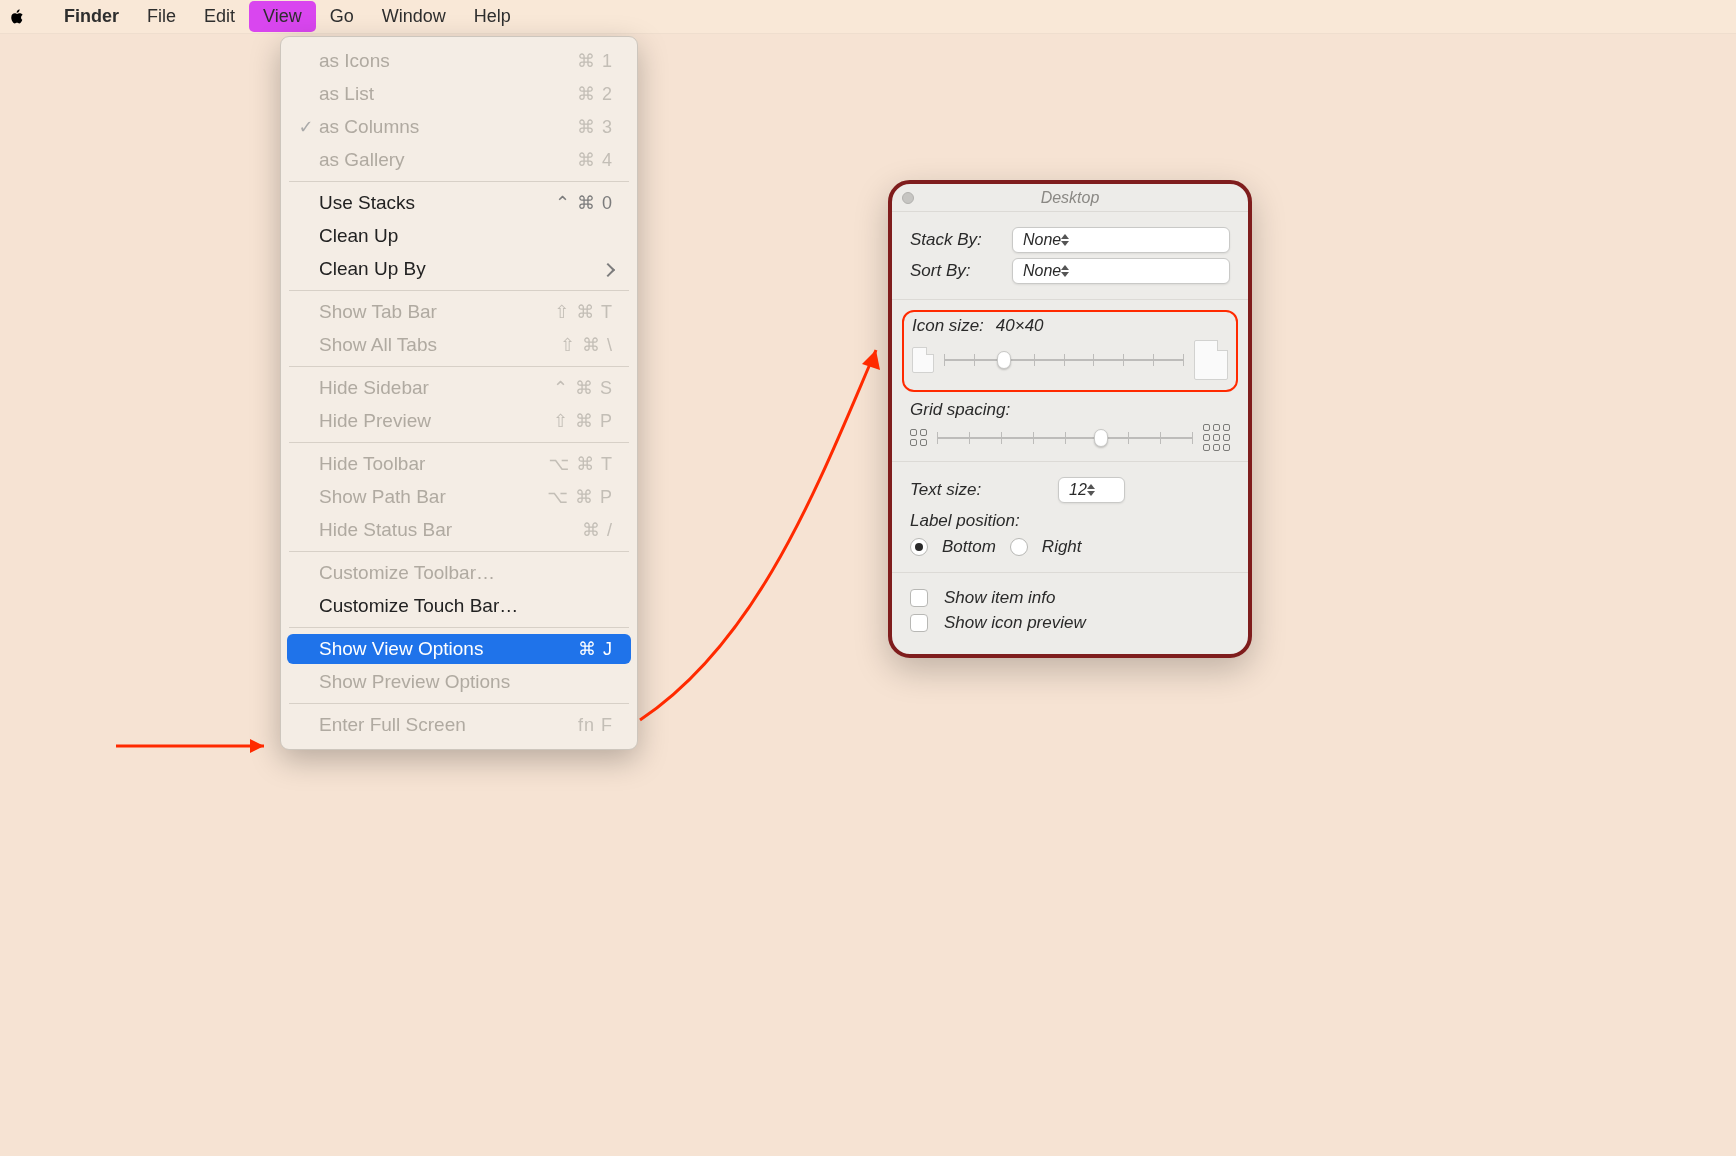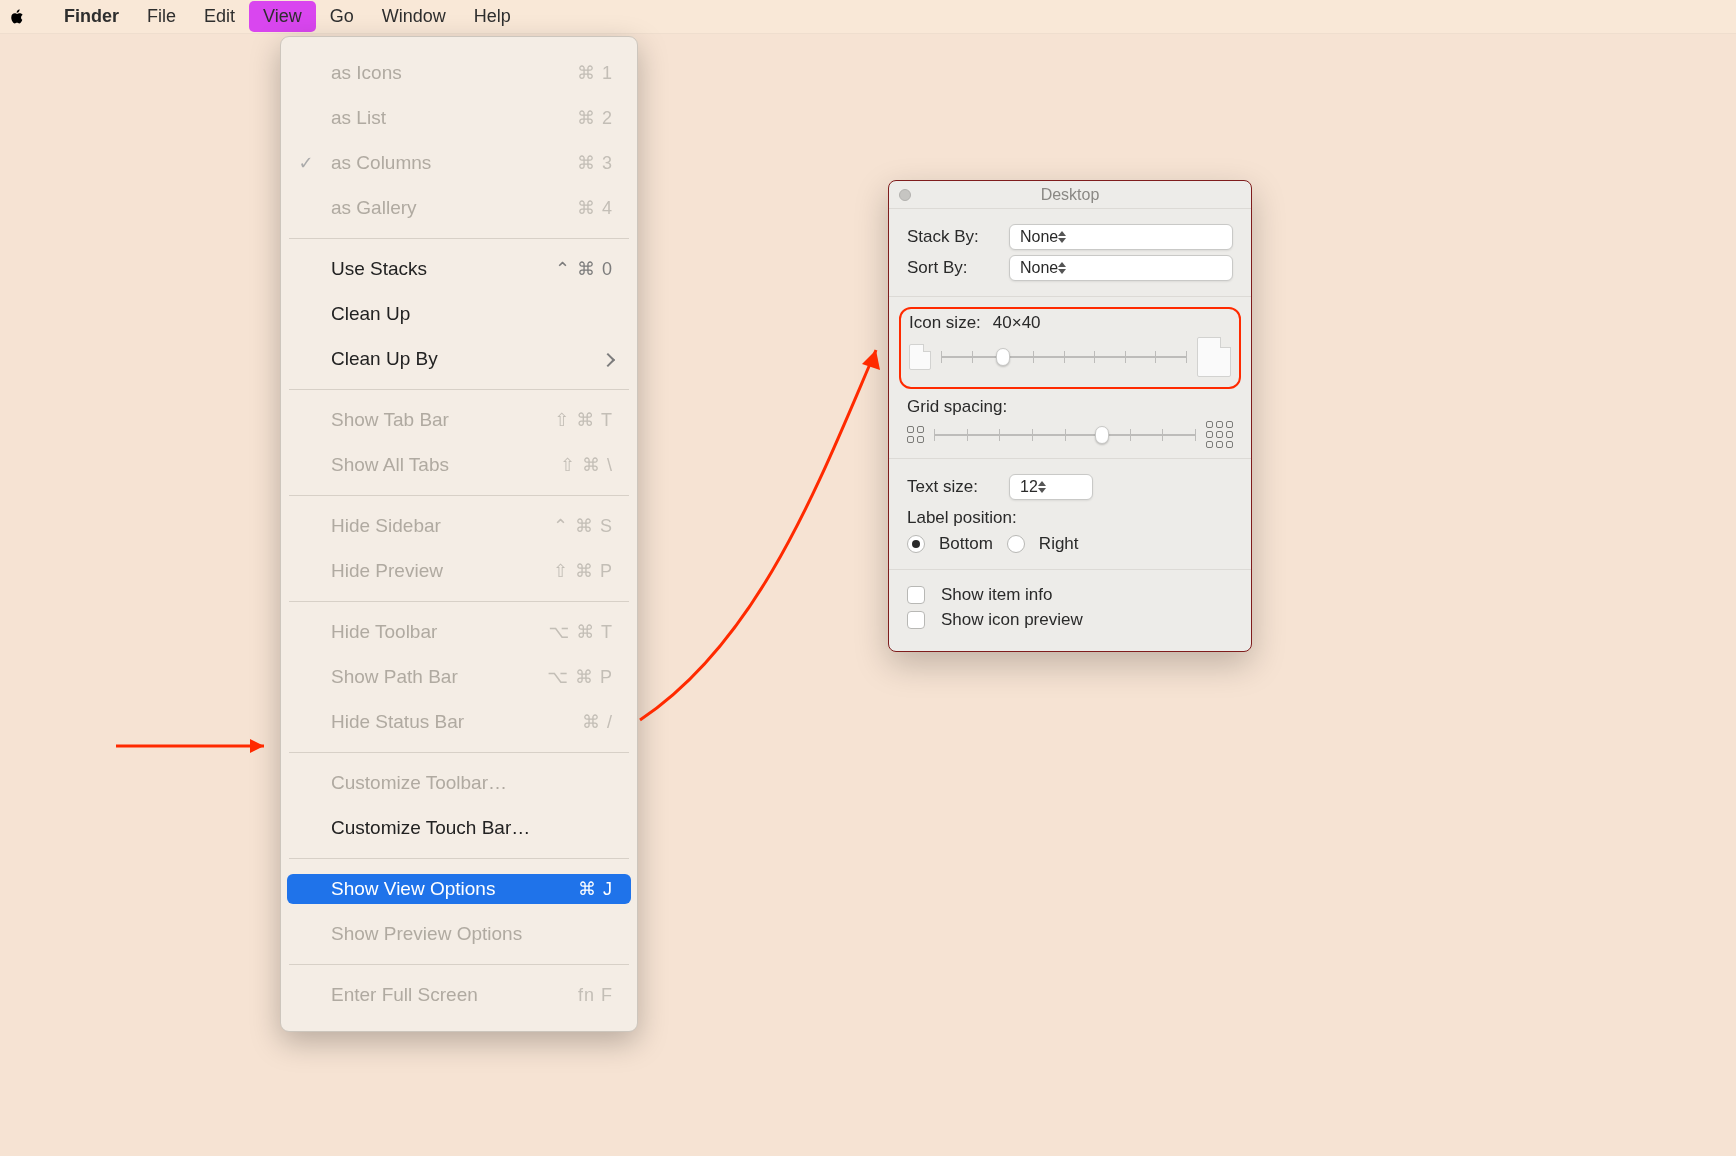--- a/index.html
+++ b/index.html
@@ -43,26 +43,25 @@
     background: #f4ede5;
     border: 1px solid #cdc6bd;
     border-radius: 9px;
     box-shadow: 0 10px 30px rgba(0,0,0,0.25);
     padding: 6px 0;
   }
   .menu-item {
     display: flex;
     align-items: center;
     padding: 4px 18px 4px 8px;
-    margin: 15px 6px;
+    margin: 3px 6px;
     border-radius: 6px;
     font-size: 19px;
     color: #222;
     min-height: 30px;
-    gap: 12px;
   }
   .menu-item .check-col {
     width: 22px;
     display:flex; justify-content:center;
     color:#aaa;
     font-size: 18px;
   }
   .menu-item .label-col { flex: 1; padding-left: 2px; }
   .menu-item .short-col { color: #7c7c7c; font-size: 18px; letter-spacing: 1px; white-space: nowrap; }
   .menu-item.disabled { color: #b0aaa1; }
@@ -89,25 +88,26 @@
     margin-top: 5px;
   }
 
   
   .panel {
     position: absolute;
     top: 180px;
     left: 888px;
     width: 364px;
     background: #edece9;
-    border: 1px solid #7f1d1d;
-    border-radius: 8px;
+    border: 4px solid #7f1d1d;
+    border-radius: 22px;
     box-shadow: 0 12px 34px rgba(0,0,0,0.22);
     font-size: 17px;
     color: #2a2a2a;
+    font-style: italic;
   }
   .panel-titlebar {
     height: 28px;
     display:flex;
     align-items:center;
     justify-content:center;
     position:relative;
     border-bottom: 1px solid #dcdad6;
     color: #8a8884;
     font-size: 16px;
@@ -133,21 +133,21 @@
     flex: 1;
     background: #fff;
     border: 1px solid #c9c9c7;
     border-radius: 6px;
     box-shadow: 0 1px 2px rgba(0,0,0,0.08);
     height: 26px;
     display:flex; align-items:center; justify-content:flex-start;
     padding: 0 6px 0 10px;
     font-size: 16px;
   }
-  .popup.small { flex: none; width: 84px; }
+  .popup.small { flex: none; width: 67px; margin-left: 46px; }
   .stepper {
     width: 16px; height: 18px; display:flex; flex-direction:column; justify-content:center; gap:2px;
   }
   .stepper div {
     width:0; height:0; border-left:4px solid transparent; border-right:4px solid transparent;
   }
   .stepper .up { border-bottom:5px solid #555; }
   .stepper .dn { border-top:5px solid #555; }
 
   .highlight-box {

